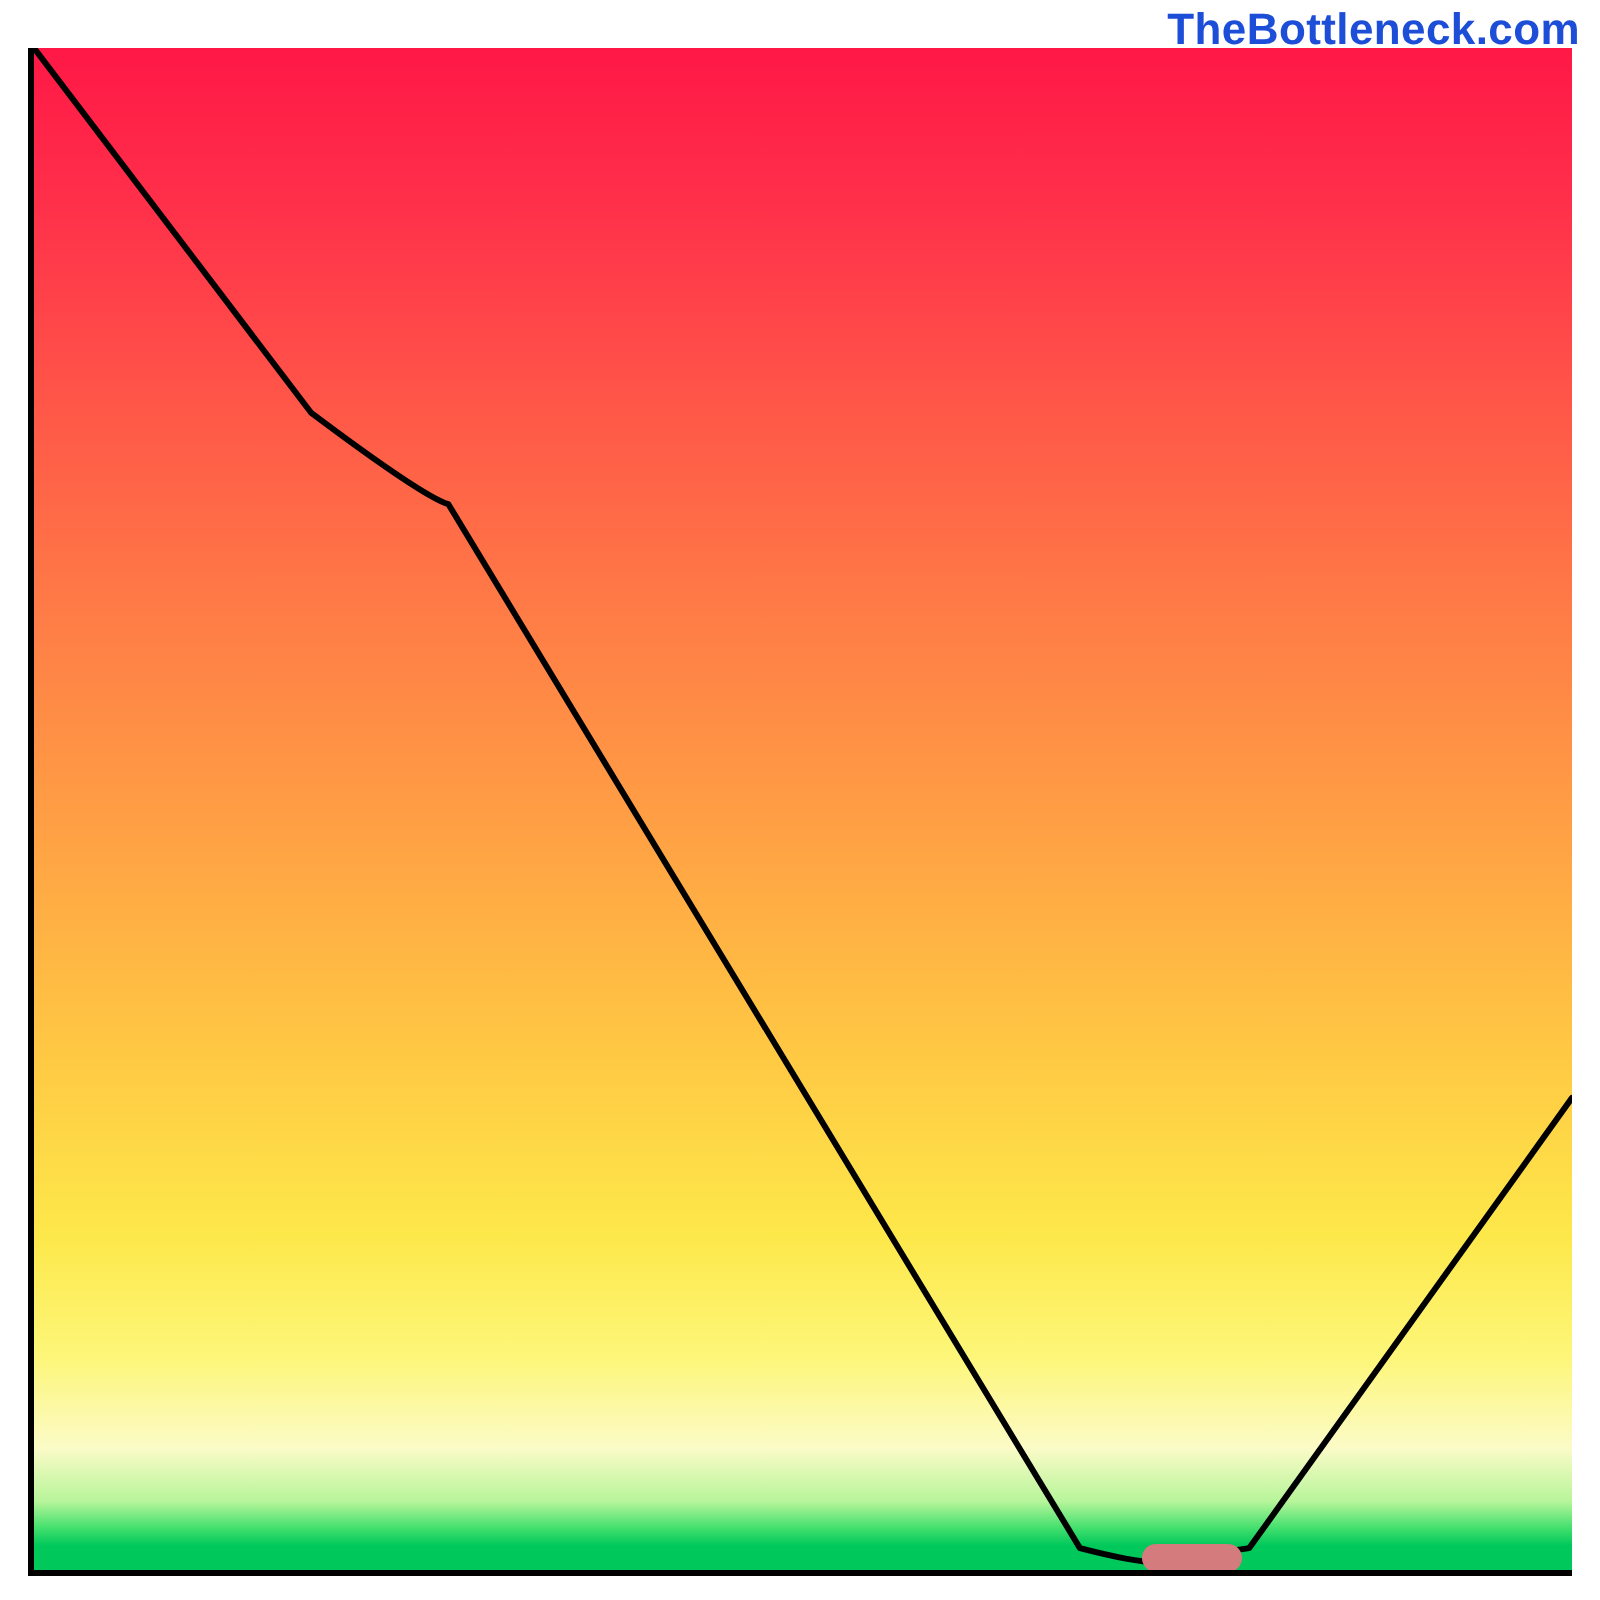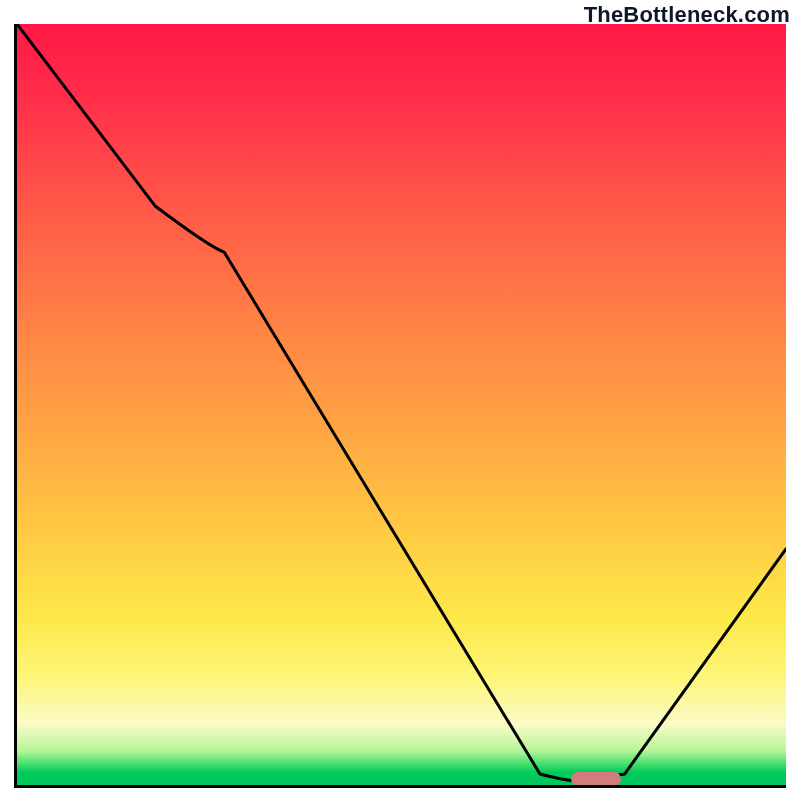--- a/index.html
+++ b/index.html
@@ -16,21 +16,21 @@
     height: 800px;
     background: #ffffff;
   }
   .watermark {
     position: absolute;
     top: 2px;
     right: 10px;
     font-family: Arial, Helvetica, sans-serif;
     font-size: 22px;
     font-weight: bold;
-    color: #0f172a;
+    color: #1d4ed8;
     letter-spacing: 0.2px;
   }
   .plot {
     position: absolute;
     left: 14px;
     top: 24px;
     width: 772px;
     height: 764px;
     box-sizing: border-box;
     border-left: 3px solid #000;

